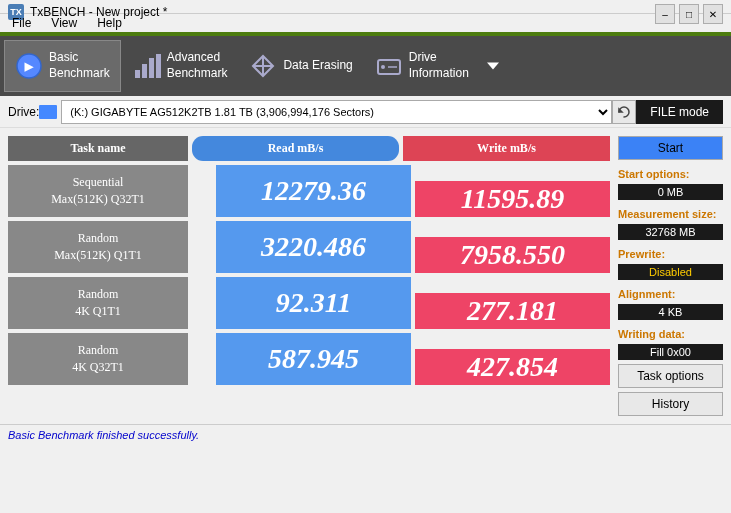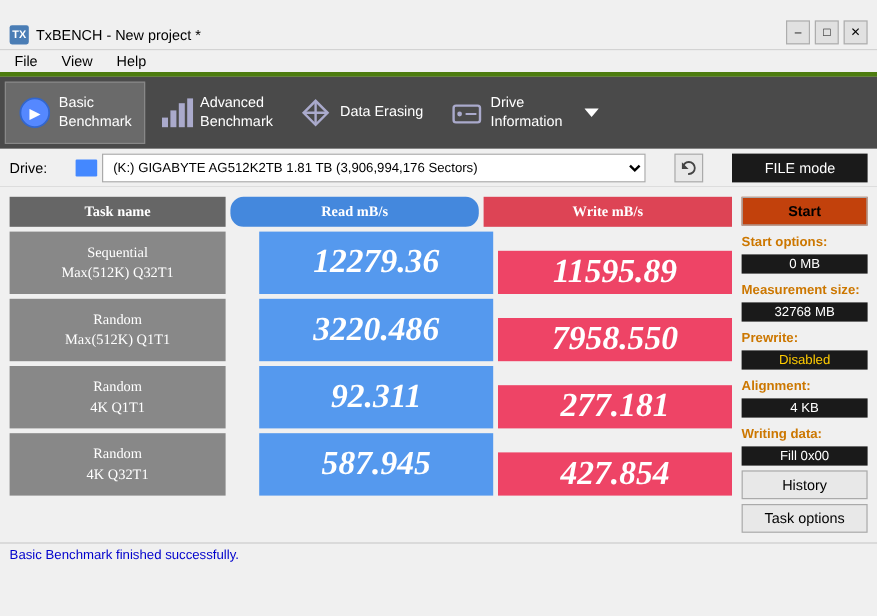--- a/index.html
+++ b/index.html
@@ -2,26 +2,25 @@
 <html><head>
   <meta charset="utf-8">
   <style>
     * { box-sizing: border-box; margin: 0; padding: 0; }
     body { font-family: 'Segoe UI', Tahoma, Geneva, Verdana, sans-serif; font-size: 12px; background: #f0f0f0; width: 731px; height: 513px; overflow: hidden; }
 
     
     .title-bar {
       background: #f0f0f0;
       display: flex;
-      align-items: flex-end;
+      align-items: flex-start;
       justify-content: space-between;
       padding: 4px 8px;
       height: 14px;
       border-bottom: 1px solid #ccc;
-      margin-top: 28px;
     }
     .title-bar-left { display: flex; align-items: center; gap: 6px; font-size: 12px; }
     .title-bar-icon { width: 16px; height: 16px; background: #4a7db5; border-radius: 2px; display: flex; align-items: center; justify-content: center; color: white; font-size: 9px; font-weight: bold; }
     .title-bar-controls { display: flex; gap: 4px; }
     .title-btn { width: 20px; height: 20px; background: #e1e1e1; border: 1px solid #adadad; display: flex; align-items: center; justify-content: center; font-size: 10px; cursor: pointer; }
 
     
     .menu-bar {
       background: #f0f0f0;
       display: flex;
@@ -59,21 +58,21 @@
     .toolbar-icon { width: 28px; height: 28px; display: flex; align-items: center; justify-content: center; flex-shrink: 0; }
     .toolbar-label { text-align: left; line-height: 1.3; }
     .toolbar-dropdown { display: flex; align-items: center; justify-content: center; padding: 0 6px; color: white; cursor: pointer; }
     .toolbar-dropdown svg { width: 12px; height: 12px; }
 
     
     .drive-bar {
       display: flex;
       align-items: center;
       padding: 4px 8px;
-      gap: 24px;
+      gap: 0;
       background: #f0f0f0;
       border-bottom: 1px solid #ddd;
       height: 32px;
     }
     .drive-label { font-size: 12px; }
     .drive-select {
       flex: 1;
       height: 24px;
       border: 1px solid #aaa;
       background: white;
@@ -82,21 +81,21 @@
     }
     .drive-refresh {
       width: 24px; height: 24px;
       border: 1px solid #aaa;
       background: #e8e8e8;
       display: flex; align-items: center; justify-content: center;
       cursor: pointer;
       font-size: 12px;
     }
     .file-mode-btn {
-      padding: 2px 27px;
+      padding: 2px 14px;
       background: #1a1a1a;
       color: white;
       border: none;
       font-size: 12px;
       height: 24px;
       cursor: pointer;
     }
 
     
     .content {
@@ -199,22 +198,21 @@
     }
     .side-btn {
       padding: 4px 8px;
       border: 1px solid #aaa;
       background: #e8e8e8;
       cursor: pointer;
       font-size: 12px;
       text-align: center;
     }
     .side-btn.primary {
-      background: #c2410c;
-      font-weight: bold;
+      background: #3b82f6;
     }
     .side-label {
       font-size: 11px;
       color: #cc7700;
       font-weight: bold;
       margin-top: 4px;
     }
     .side-value {
       padding: 2px 6px;
       background: #1a1a1a;
@@ -230,20 +228,21 @@
     
     .status-bar {
       background: #f0f0f0;
       border-top: 1px solid #ccc;
       padding: 2px 8px;
       font-size: 11px;
       color: #0000cc;
       height: 20px;
       display: flex;
       align-items: center;
+      font-style: italic;
     }
   </style>
 </head>
 <body>
 
 <div class="title-bar">
   <div class="title-bar-left">
     <div class="title-bar-icon">TX</div>
     <span>TxBENCH - New project *</span>
   </div>
@@ -385,20 +384,20 @@
 
     <div class="side-label">Prewrite:</div>
     <div class="side-value disabled">Disabled</div>
 
     <div class="side-label">Alignment:</div>
     <div class="side-value">4 KB</div>
 
     <div class="side-label">Writing data:</div>
     <div class="side-value">Fill 0x00</div>
 
+    <button class="side-btn">Task options</button>
     <button class="side-btn">History</button>
-    <button class="side-btn">Task options</button>
   </div>
 </div>
 
 <div class="status-bar">
   <span>Basic Benchmark finished successfully.</span>
 </div>
 
 </body></html>

